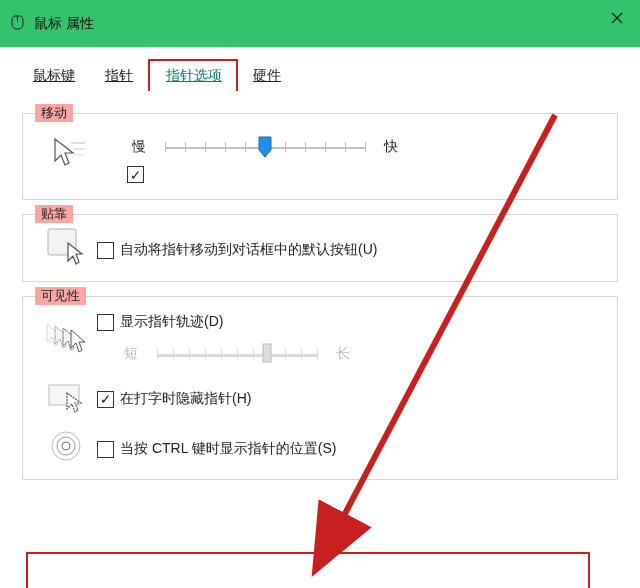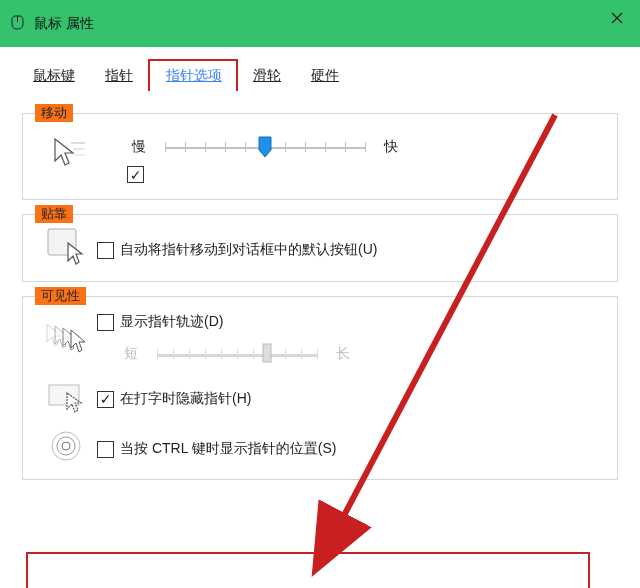--- a/index.html
+++ b/index.html
@@ -58,37 +58,37 @@
     border: 1px solid transparent;
     border-bottom: none;
     font-size: 14px;
     cursor: pointer;
     text-decoration: underline;
   }
   .tab.active {
     border-color: #c82020;
     border-width: 2px;
     background: #fff;
-    color: #3b82f6;
+    color: #0f766e;
     padding-left: 16px;
   }
   .client {
     padding: 8px 22px 0 22px;
   }
   .group {
     border: 1px solid #d6d6d6;
     margin-top: 14px;
     padding: 10px 14px 16px 14px;
     position: relative;
   }
   .group-legend {
     position: absolute;
     top: -10px;
     left: 12px;
-    background: #f97316;
+    background: #fca5a5;
     padding: 0 6px;
     font-size: 13px;
   }
   .row {
     display: flex;
     align-items: center;
   }
   .icon-col {
     width: 60px;
     display: flex;
@@ -187,21 +187,20 @@
         <line x1="1" y1="1" x2="11" y2="11" stroke="#222" stroke-width="1.2"></line>
         <line x1="11" y1="1" x2="1" y2="11" stroke="#222" stroke-width="1.2"></line>
       </svg>
     </div>
   </div>
 
   <div class="tabbar">
     <div class="tab">鼠标键</div>
     <div class="tab">指针</div>
     <div class="tab active">指针选项</div>
-    <div class="tab">滑轮</div>
     <div class="tab">硬件</div>
   </div>
 
   <div class="client">
 
     <div class="group">
       <span class="group-legend">移动</span>
       <div class="row">
         <div class="icon-col pointer-icon">
           <svg width="40" height="38" viewBox="0 0 40 38">

